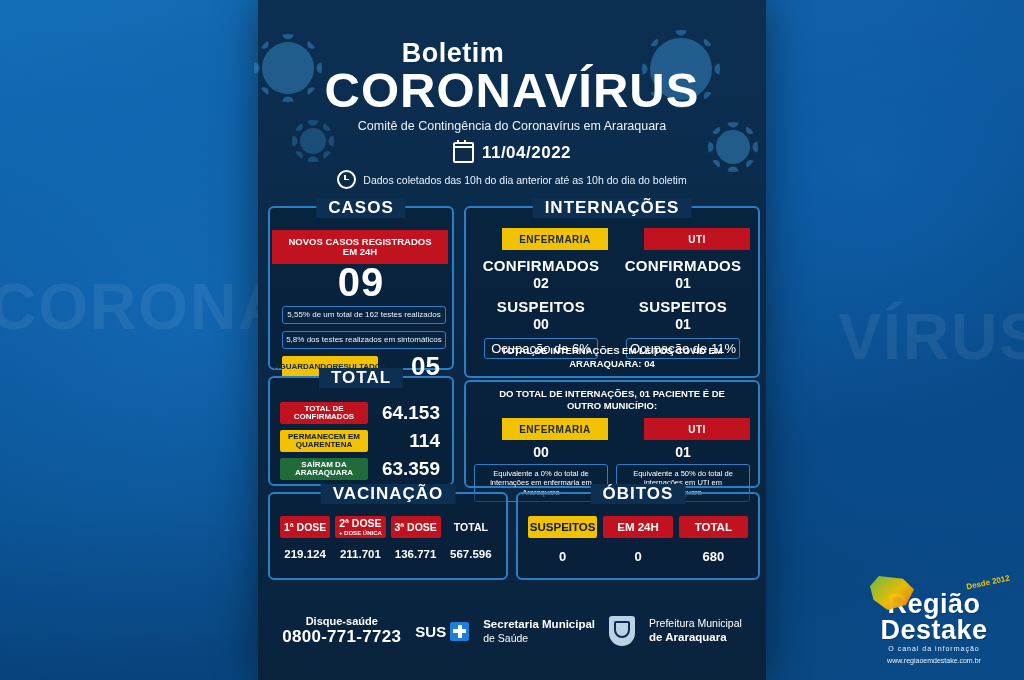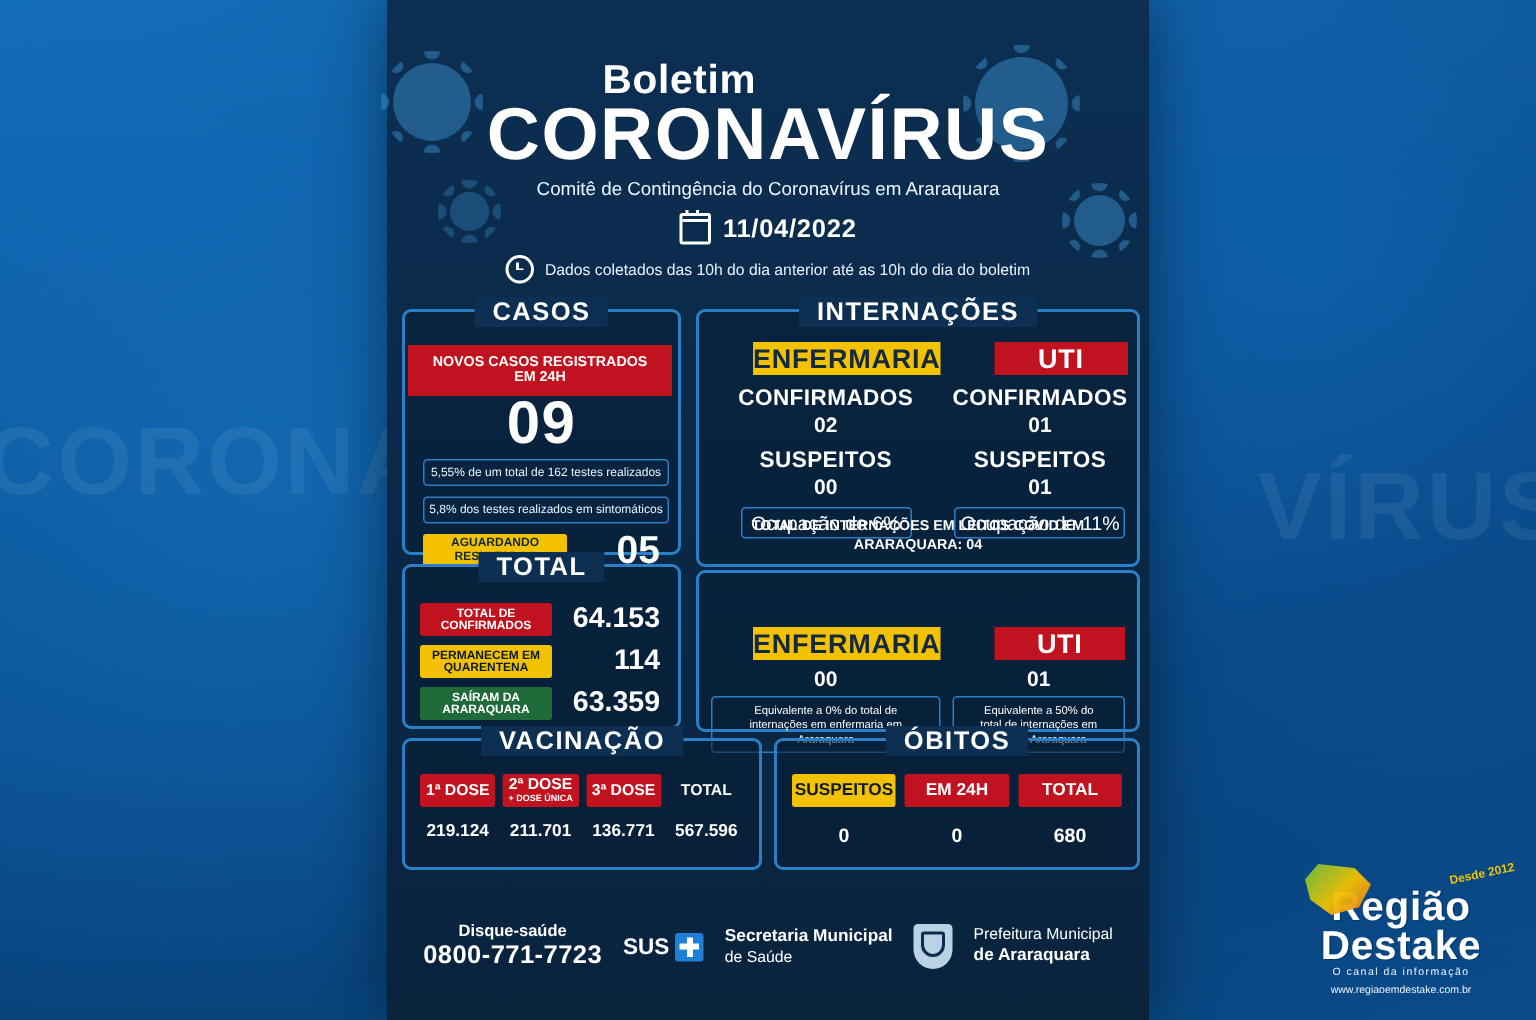--- a/index.html
+++ b/index.html
@@ -95,37 +95,37 @@
   .casos-num{position:absolute;left:0;right:0;top:52px;text-align:center;font-size:40px;font-weight:bold;letter-spacing:1px;}
   .casos-note{
     position:absolute;left:12px;width:158px;border:1.2px solid #2a7fc6;border-radius:3px;
     font-size:8px;text-align:center;line-height:1.25;padding:3px 2px;color:#eaf4ff;background:rgba(10,40,70,.4);
   }
   .casos-note.n1{top:98px;}
   .casos-note.n2{top:123px;}
   .await{
     position:absolute;left:12px;top:148px;width:96px;height:22px;background:#f2c200;color:#15293d;
     display:flex;align-items:center;justify-content:center;text-align:center;
-    font-size:8px;font-weight:bold;line-height:1.1;border-radius:2px;flex-direction:column;
+    font-size:8px;font-weight:bold;line-height:1.1;border-radius:2px;
   }
   .await-num{position:absolute;right:12px;top:143px;font-size:26px;font-weight:bold;}
 
   
   #total{left:268px;top:376px;width:182px;height:106px;}
   .trow{position:absolute;left:10px;width:162px;height:22px;display:flex;align-items:center;}
   .trow .tl{width:88px;height:22px;display:flex;align-items:center;justify-content:center;
     font-size:8px;font-weight:bold;text-align:center;line-height:1.05;border-radius:2px;}
   .trow .tv{flex:1;text-align:right;font-size:19px;font-weight:bold;padding-right:2px;}
   .trow.r1{top:24px;} .trow.r2{top:52px;} .trow.r3{top:80px;}
 
   
   #intern{left:464px;top:206px;width:292px;height:168px;}
   .two{position:absolute;left:8px;right:8px;display:flex;gap:8px;}
   .half{flex:1;text-align:center;}
-  .tag{height:22px;display:flex;align-items:center;justify-content:center;font-size:18px;font-weight:bold;letter-spacing:.5px;margin-left:28px;}
+  .tag{height:22px;display:flex;align-items:center;justify-content:center;font-size:10px;font-weight:bold;letter-spacing:.5px;margin-left:28px;}
   .kv-lab{font-size:15px;font-weight:bold;margin-top:7px;letter-spacing:.3px;}
   .kv-val{font-size:14px;font-weight:bold;margin-top:1px;}
   .occ{margin:6px auto 0;width:112px;border:1.2px solid #2a7fc6;border-radius:3px;font-size:13px;padding:2px 0;}
   .tot-int{position:absolute;left:10px;right:10px;bottom:6px;text-align:center;font-size:9.5px;font-weight:bold;line-height:1.3;}
 
   
   #outro{left:464px;top:380px;width:292px;height:104px;}
   .outro-head{position:absolute;left:10px;right:10px;top:6px;text-align:center;font-size:9.5px;font-weight:bold;line-height:1.3;}
   .outro-two{position:absolute;left:8px;right:8px;top:36px;display:flex;gap:8px;}
   .outro-note{border:1.2px solid #2a7fc6;border-radius:3px;font-size:7.5px;line-height:1.25;padding:4px 15px;margin-top:4px;}
@@ -257,20 +257,24 @@
         <div class="occ">Ocupação de 11%</div>
       </div>
     </div>
     <div class="tot-int">
       <div>TOTAL DE INTERNAÇÕES EM LEITOS COVID EM</div>
       <div>ARARAQUARA: 04</div>
     </div>
   </div>
 
   <div class="panel" id="outro">
+    <div class="outro-head">
+      <div>DO TOTAL DE INTERNAÇÕES, 01 PACIENTE É DE</div>
+      <div>OUTRO MUNICÍPIO:</div>
+    </div>
     <div class="outro-two">
       <div class="half">
         <div class="tag lbl-yellow" style="color:#15293d;">ENFERMARIA</div>
         <div class="kv-val" style="margin-top:4px;">00</div>
         <div class="outro-note">Equivalente a 0% do total de internações em enfermaria em Araraquara</div>
       </div>
       <div class="half">
         <div class="tag lbl-red">UTI</div>
         <div class="kv-val" style="margin-top:4px;">01</div>
         <div class="outro-note">Equivalente a 50% do total de internações em UTI em Araraquara</div>

